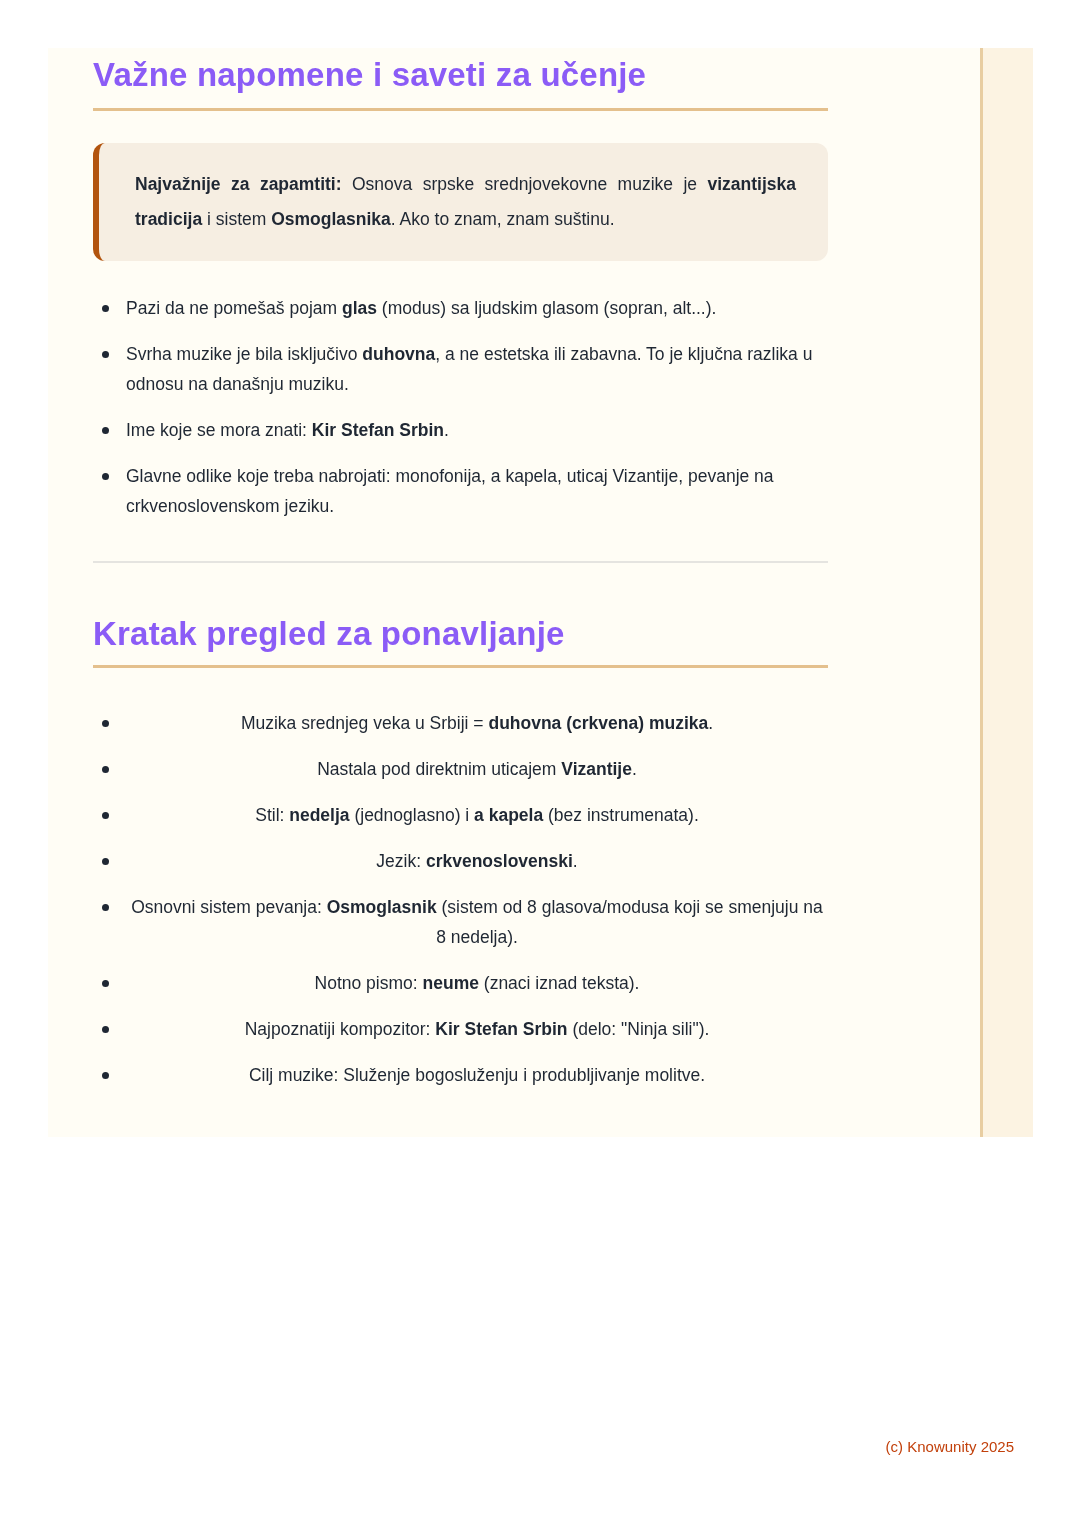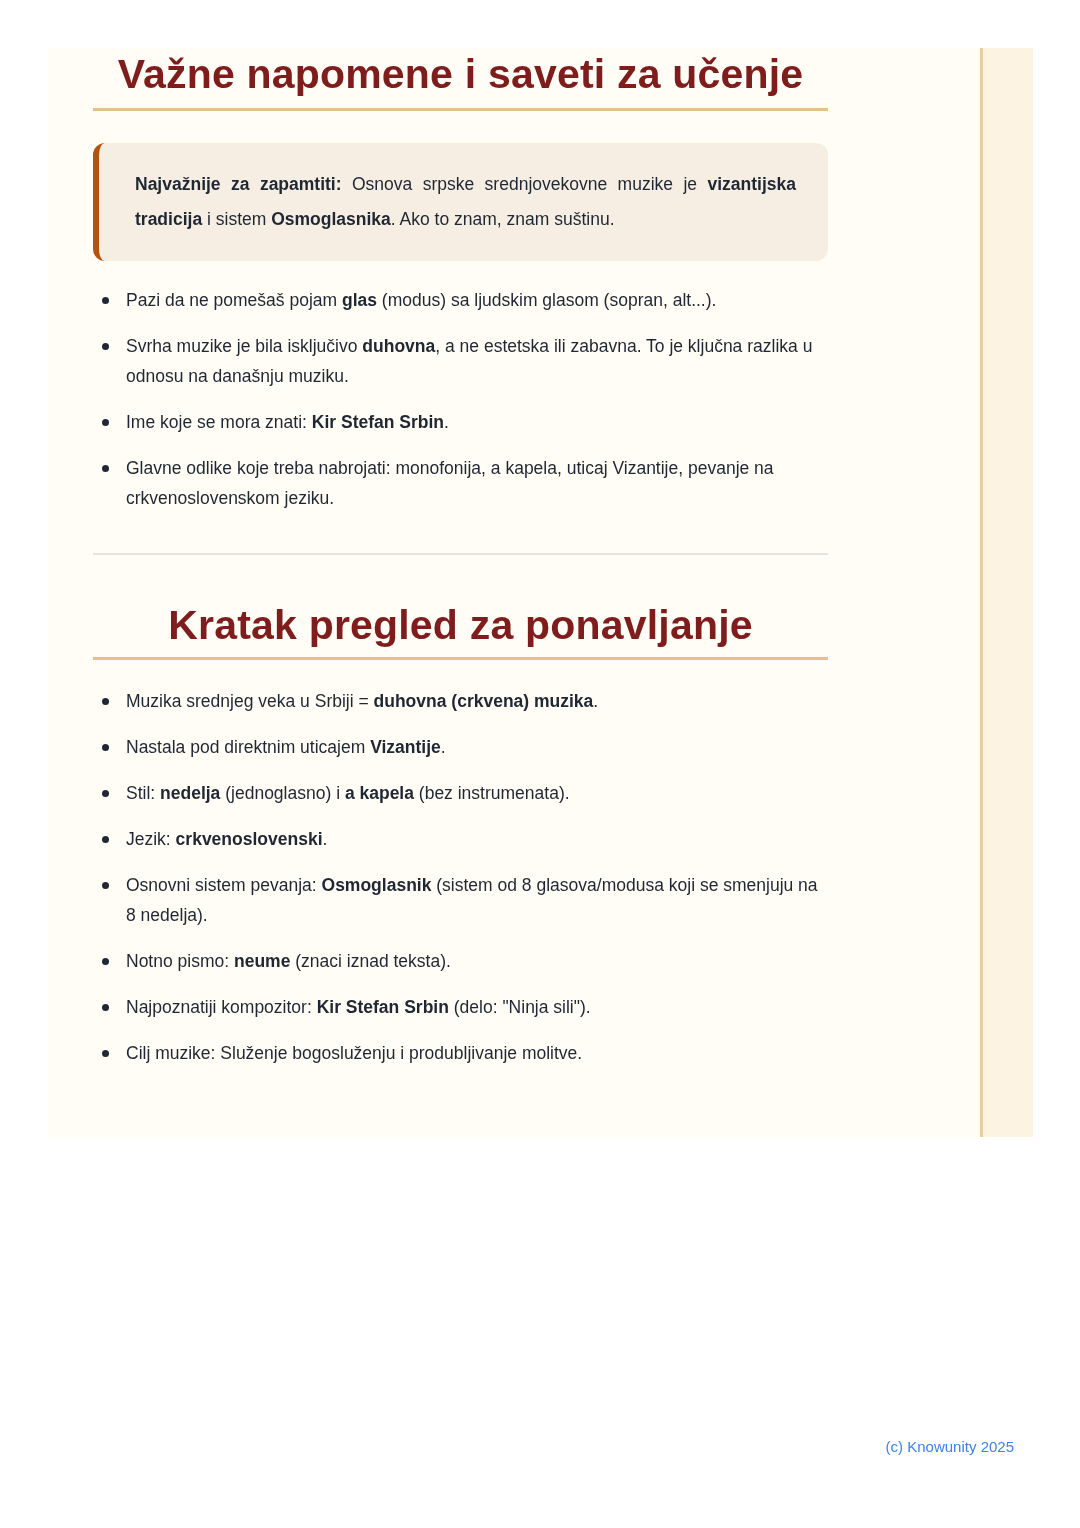--- a/index.html
+++ b/index.html
@@ -25,47 +25,46 @@
   }
   .content {
     position: absolute;
     left: 45px; top: 0;
     width: 735px;
     color: #1f2733;
     font-size: 17.5px;
   }
   .section-title {
     margin-top: 8px;
-    font-size: 41px;
+    font-size: 33px;
     line-height: 37px;
     font-weight: bold;
-    color: #7f1d1d;
+    color: #8b5cf6;
     letter-spacing: 0.2px;
     padding-bottom: 15px;
     border-bottom: 3px solid #e4c08d;
-    text-align: center;
   }
   .section-title.second {
     margin-top: 52px;
     padding-bottom: 13px;
   }
   .callout {
     margin-top: 32px;
     background: #f6eee2;
     border-left: 6px solid #b2540e;
     border-radius: 12px;
     padding: 24px 32px 24px 36px;
     line-height: 35px;
     text-align: justify;
   }
   .bullet-list {
-    margin-top: 24px;
+    margin-top: 32px;
     list-style: none;
   }
-  .bullet-list.second { margin-top: 26px; }
+  .bullet-list.second { margin-top: 40px; text-align: center; }
   .bullet-list li {
     position: relative;
     padding-left: 33px;
     line-height: 30px;
     margin-bottom: 16px;
   }
   .bullet-list li::before {
     content: "";
     position: absolute;
     left: 9px; top: 12px;
@@ -76,21 +75,21 @@
   .b { font-weight: bold; }
   .divider {
     margin-top: 40px;
     border: none;
     border-top: 2px solid #e5e4e0;
   }
   .footer {
     position: absolute;
     top: 1438px; right: 66px;
     font-size: 15px;
-    color: #3b82f6;
+    color: #c2410c;
   }
 </style>
 </head>
 <body>
 
 <div class="page">
   <div class="edge-stripe"></div>
   <div class="content">
 
     <h1 class="section-title">Važne napomene i saveti za učenje</h1>

